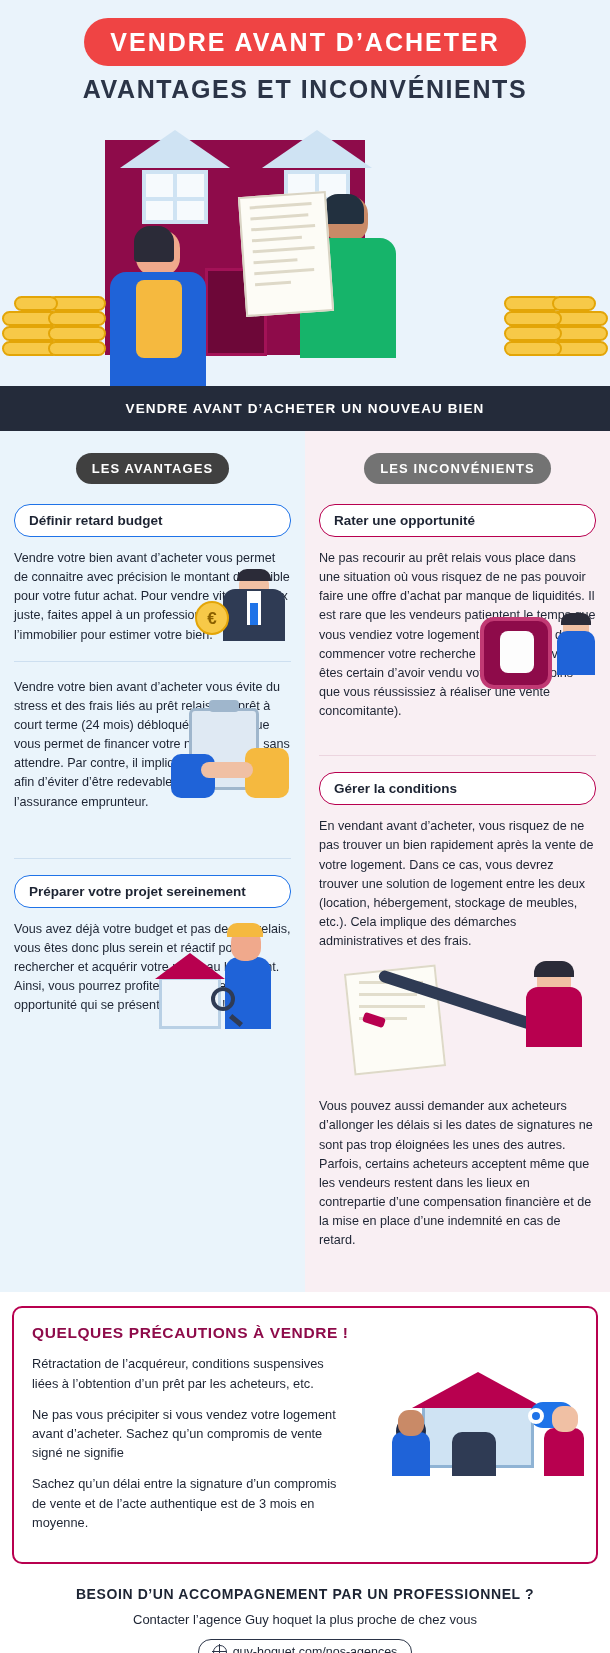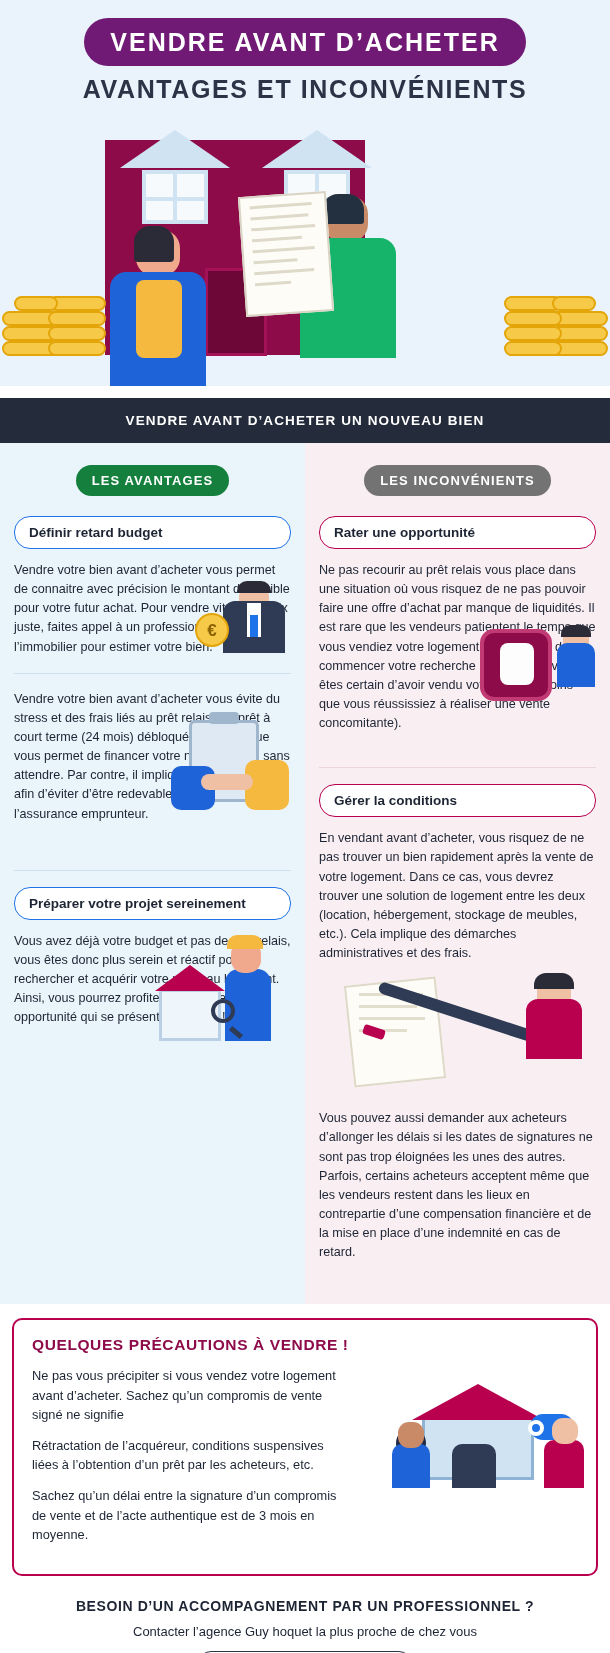--- a/index.html
+++ b/index.html
@@ -13,21 +13,21 @@
 
   
   .header {
     background: #eaf3fb;
     padding: 18px 0 0 0;
     position: relative;
   }
   .title-wrap { text-align: center; padding: 0 14px; }
   .title-pill {
     display: inline-block;
-    background: #701a75;
+    background: #ef4444;
     color: #ffffff;
     font-size: 25px;
     font-weight: bold;
     letter-spacing: 2.0px;
     padding: 10px 26px 9px 26px;
     border-radius: 26px;
   }
   .title-sub {
     margin-top: 9px;
     color: #2b3447;
@@ -105,42 +105,41 @@
 
   
   .darkbar {
     background: #242b3a;
     color: #ffffff;
     text-align: center;
     font-size: 13.5px;
     font-weight: bold;
     letter-spacing: 1.1px;
     padding: 15px 10px;
-    margin-top: 12px;
   }
 
   
   .columns { display: flex; width: 610px; }
   .col { width: 305px; padding: 22px 14px 26px 14px; }
   .col-left { background: #eaf4fb; }
   .col-right { background: #f9eff3; }
 
   .col-badge {
     display: block;
     margin: 0 auto 20px auto;
     text-align: center;
     color: #fff;
     font-size: 13px;
     font-weight: bold;
     letter-spacing: 1.1px;
     padding: 8px 16px;
     border-radius: 18px;
     width: fit-content;
   }
-  .badge-blue { background: #15803d; }
+  .badge-blue { background: #404040; }
   .badge-pink { background: #737373; }
 
   .sub-pill {
     display: block;
     background: #ffffff;
     border-radius: 16px;
     font-size: 13.5px;
     font-weight: bold;
     color: #1d2433;
     padding: 8px 14px;
@@ -372,22 +371,22 @@
             <div style="width:56px;height:60px;background:#b8004f;border-radius:12px 12px 0 0;margin:10px auto 0 auto;"></div>
           </div>
         </div>
         <div class="para">Vous pouvez aussi demander aux acheteurs d’allonger les délais si les dates de signatures ne sont pas trop éloignées les unes des autres. Parfois, certains acheteurs acceptent même que les vendeurs restent dans les lieux en contrepartie d’une compensation financière et de la mise en place d’une indemnité en cas de retard.</div>
       </div>
     </div>
   </div>
 
   <div class="precautions">
     <div class="prec-title">QUELQUES PRÉCAUTIONS À VENDRE !</div>
+    <div class="prec-p">Rétractation de l’acquéreur, conditions suspensives liées à l’obtention d’un prêt par les acheteurs, etc.</div>
     <div class="prec-p">Ne pas vous précipiter si vous vendez votre logement avant d’acheter. Sachez qu’un compromis de vente signé ne signifie</div>
-    <div class="prec-p">Rétractation de l’acquéreur, conditions suspensives liées à l’obtention d’un prêt par les acheteurs, etc.</div>
     <div class="prec-p">Sachez qu’un délai entre la signature d’un compromis de vente et de l’acte authentique est de 3 mois en moyenne.</div>
 
     <div style="position:absolute;right:6px;top:28px;width:200px;height:140px;">
       <div style="position:absolute;left:32px;bottom:8px;width:112px;height:64px;background:#cfe3f3;border:3px solid #8fb3d4;"></div>
       <div style="position:absolute;left:22px;bottom:68px;width:0;height:0;border-left:66px solid transparent;border-right:66px solid transparent;border-bottom:36px solid #b8004f;"></div>
       <div style="position:absolute;left:6px;bottom:30px;width:30px;height:30px;border-radius:50%;background:#1f2b46;color:#fff;font-size:16px;text-align:center;line-height:30px;">✓</div>
       <div style="position:absolute;right:16px;bottom:48px;width:44px;height:26px;border-radius:13px;background:#1f73e8;"></div>
       <div style="position:absolute;right:46px;bottom:52px;width:16px;height:16px;border-radius:50%;border:4px solid #fff;"></div>
       <div style="position:absolute;left:2px;bottom:0;width:38px;height:44px;background:#1f63d8;border-radius:10px 10px 0 0;"></div>
       <div style="position:absolute;left:8px;bottom:40px;width:26px;height:26px;border-radius:11px;background:#c98a67;"></div>

